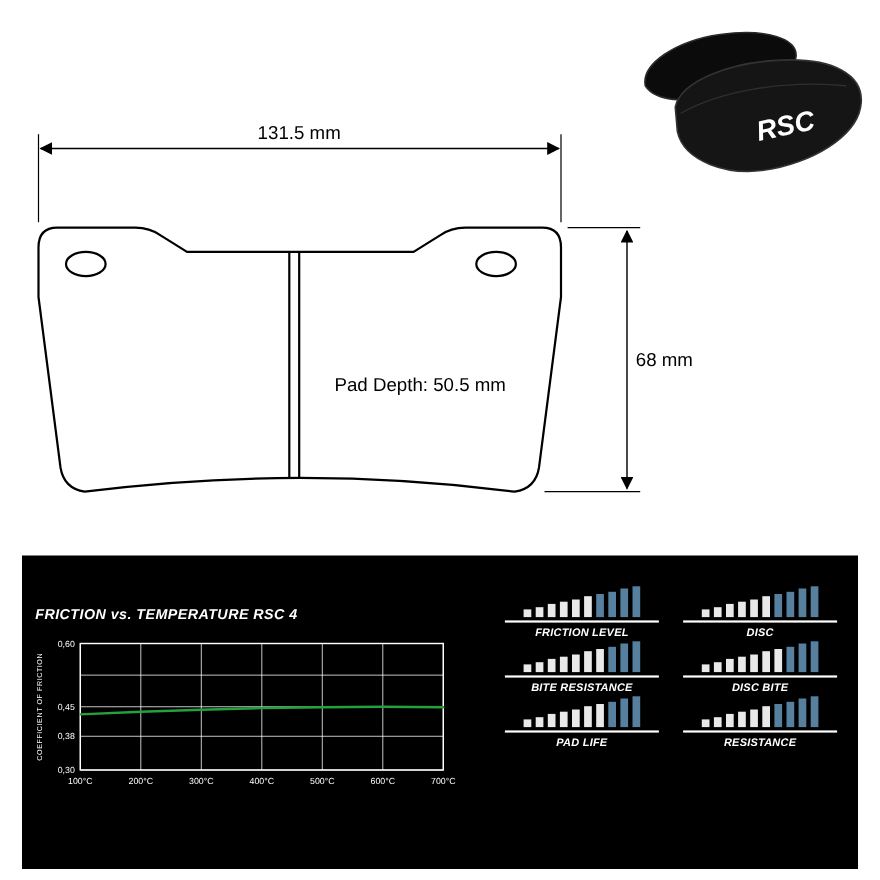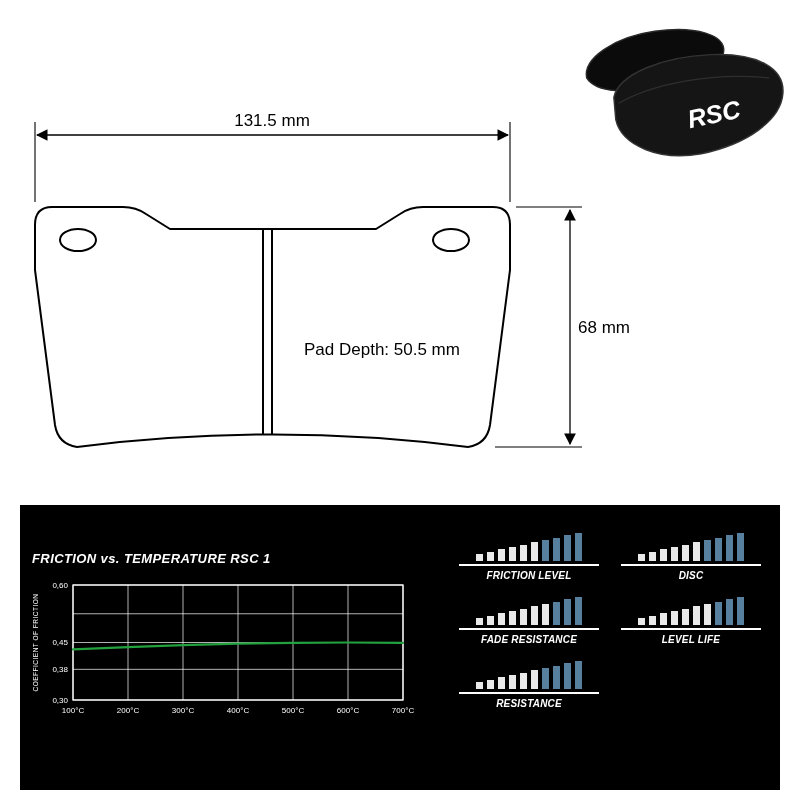--- a/index.html
+++ b/index.html
@@ -10,21 +10,21 @@
   .drawing{position:absolute;left:20px;top:90px;width:640px;height:390px}
   .photo{position:absolute;left:562px;top:8px;width:230px;height:170px}
   .panel{position:absolute;left:20px;top:505px;width:760px;height:285px;background:#000}
   .panel-title{
     position:absolute;left:12px;top:46px;color:#fff;
     font-style:italic;font-weight:bold;font-size:13px;letter-spacing:.4px;white-space:nowrap;
   }
   .chart{position:absolute;left:8px;top:72px;width:390px;height:160px;font-family:"Liberation Sans",sans-serif}
   .ratings{
     position:absolute;left:428px;top:26px;width:324px;
-    display:grid;grid-template-columns:162px 162px;row-gap:14px;
+    display:grid;grid-template-columns:162px 162px;
   }
   .gauge{display:flex;flex-direction:column;align-items:center}
   .bars{display:flex;align-items:flex-end;gap:4px;height:30px}
   .bar{width:7px;display:inline-block}
   .rule{width:140px;border-top:2px solid #fff;margin-top:3px}
   .glabel{color:#fff;font-style:italic;font-weight:bold;font-size:10px;margin-top:4px;letter-spacing:.2px;white-space:nowrap}
   .dim-text{font-size:17px;fill:#000}
   .pad-line{fill:none;stroke:#000;stroke-width:2;stroke-linejoin:round}
   .thin{stroke:#000;stroke-width:1.1;fill:none}
 </style>
@@ -81,21 +81,21 @@
 </svg>
 
 <svg class="photo" viewBox="0 0 230 175">
   <path d="M 22 72 C 18 52, 50 30, 92 24 C 135 18, 165 28, 163 45 C 161 60, 135 72, 100 80 C 65 88, 32 88, 22 72 Z" fill="#0b0b0b" stroke="#2a2a2a" stroke-width="1.5"></path>
   <path d="M 50 92 C 55 68, 100 50, 150 48 C 198 46, 226 62, 224 88 C 222 115, 188 140, 140 150 C 98 158, 58 142, 52 115 Z" fill="#151515" stroke="#333333" stroke-width="1.5"></path>
   <path d="M 55 98 C 90 78, 150 66, 210 72" fill="none" stroke="#2f2f2f" stroke-width="1.2"></path>
   <text x="155" y="118" text-anchor="middle" fill="#ffffff" font-size="26" font-style="italic" font-weight="bold" transform="rotate(-12 155 118)">RSC</text>
 </svg>
 
 <div class="panel">
-  <div class="panel-title">FRICTION vs. TEMPERATURE RSC 1</div>
+  <div class="panel-title">FRICTION vs. TEMPERATURE RSC 4</div>
   <svg class="chart" viewBox="0 0 390 160">
       <line x1="45" y1="8" x2="45" y2="123" stroke="#ffffff" stroke-width="0.7"></line>
       <line x1="100" y1="8" x2="100" y2="123" stroke="#ffffff" stroke-width="0.7"></line>
       <line x1="155" y1="8" x2="155" y2="123" stroke="#ffffff" stroke-width="0.7"></line>
       <line x1="210" y1="8" x2="210" y2="123" stroke="#ffffff" stroke-width="0.7"></line>
       <line x1="265" y1="8" x2="265" y2="123" stroke="#ffffff" stroke-width="0.7"></line>
       <line x1="320" y1="8" x2="320" y2="123" stroke="#ffffff" stroke-width="0.7"></line>
       <line x1="375" y1="8" x2="375" y2="123" stroke="#ffffff" stroke-width="0.7"></line>
       <line x1="45" y1="8" x2="375" y2="8" stroke="#ffffff" stroke-width="0.7"></line>
       <line x1="45" y1="36.749999999999986" x2="375" y2="36.749999999999986" stroke="#ffffff" stroke-width="0.7"></line>
@@ -157,37 +157,53 @@
           <span class="bar" style="height: 11.6667px; background: rgb(233, 233, 233);"></span>
           <span class="bar" style="height: 14px; background: rgb(233, 233, 233);"></span>
           <span class="bar" style="height: 16.3333px; background: rgb(233, 233, 233);"></span>
           <span class="bar" style="height: 18.6667px; background: rgb(233, 233, 233);"></span>
           <span class="bar" style="height: 21px; background: rgb(233, 233, 233);"></span>
           <span class="bar" style="height: 23.3333px; background: rgb(86, 128, 158);"></span>
           <span class="bar" style="height: 25.6667px; background: rgb(86, 128, 158);"></span>
           <span class="bar" style="height: 28px; background: rgb(86, 128, 158);"></span>
         </div>
         <div class="rule"></div>
-        <div class="glabel">FADE RESISTANCE</div>
+        <div class="glabel">BITE RESISTANCE</div>
       </div>
       <div class="gauge">
         <div class="bars">
           <span class="bar" style="height: 7px; background: rgb(233, 233, 233);"></span>
           <span class="bar" style="height: 9.33333px; background: rgb(233, 233, 233);"></span>
           <span class="bar" style="height: 11.6667px; background: rgb(233, 233, 233);"></span>
           <span class="bar" style="height: 14px; background: rgb(233, 233, 233);"></span>
           <span class="bar" style="height: 16.3333px; background: rgb(233, 233, 233);"></span>
           <span class="bar" style="height: 18.6667px; background: rgb(233, 233, 233);"></span>
           <span class="bar" style="height: 21px; background: rgb(233, 233, 233);"></span>
           <span class="bar" style="height: 23.3333px; background: rgb(86, 128, 158);"></span>
           <span class="bar" style="height: 25.6667px; background: rgb(86, 128, 158);"></span>
           <span class="bar" style="height: 28px; background: rgb(86, 128, 158);"></span>
         </div>
         <div class="rule"></div>
-        <div class="glabel">LEVEL LIFE</div>
+        <div class="glabel">DISC BITE</div>
+      </div>
+      <div class="gauge">
+        <div class="bars">
+          <span class="bar" style="height: 7px; background: rgb(233, 233, 233);"></span>
+          <span class="bar" style="height: 9.33333px; background: rgb(233, 233, 233);"></span>
+          <span class="bar" style="height: 11.6667px; background: rgb(233, 233, 233);"></span>
+          <span class="bar" style="height: 14px; background: rgb(233, 233, 233);"></span>
+          <span class="bar" style="height: 16.3333px; background: rgb(233, 233, 233);"></span>
+          <span class="bar" style="height: 18.6667px; background: rgb(233, 233, 233);"></span>
+          <span class="bar" style="height: 21px; background: rgb(233, 233, 233);"></span>
+          <span class="bar" style="height: 23.3333px; background: rgb(86, 128, 158);"></span>
+          <span class="bar" style="height: 25.6667px; background: rgb(86, 128, 158);"></span>
+          <span class="bar" style="height: 28px; background: rgb(86, 128, 158);"></span>
+        </div>
+        <div class="rule"></div>
+        <div class="glabel">PAD LIFE</div>
       </div>
       <div class="gauge">
         <div class="bars">
           <span class="bar" style="height: 7px; background: rgb(233, 233, 233);"></span>
           <span class="bar" style="height: 9.33333px; background: rgb(233, 233, 233);"></span>
           <span class="bar" style="height: 11.6667px; background: rgb(233, 233, 233);"></span>
           <span class="bar" style="height: 14px; background: rgb(233, 233, 233);"></span>
           <span class="bar" style="height: 16.3333px; background: rgb(233, 233, 233);"></span>
           <span class="bar" style="height: 18.6667px; background: rgb(233, 233, 233);"></span>
           <span class="bar" style="height: 21px; background: rgb(86, 128, 158);"></span>

